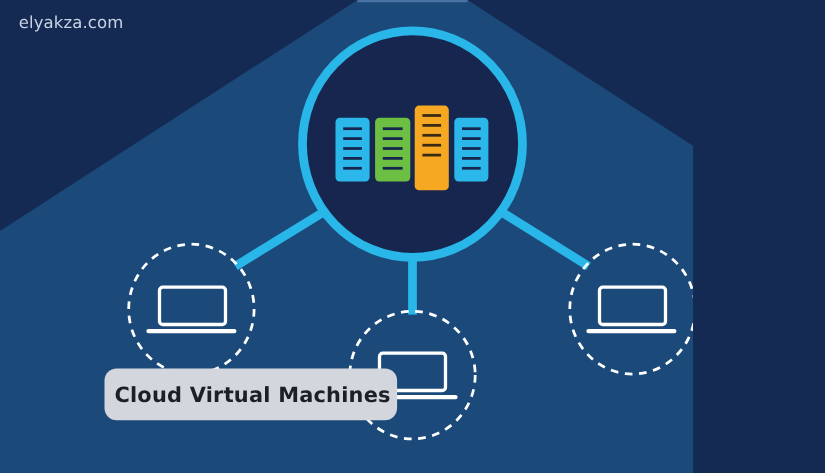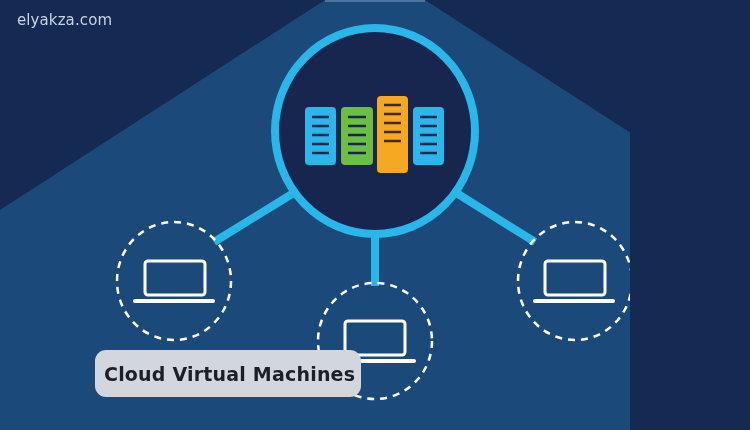--- a/index.html
+++ b/index.html
@@ -1,20 +1,20 @@
 <!DOCTYPE html>
 <html><head>
 <meta charset="utf-8">
 <style>
   html, body { margin: 0; padding: 0; }
   body { width: 750px; height: 430px; overflow: hidden; background: #142a52; font-family: "DejaVu Sans", sans-serif; }
   .stage { position: relative; width: 630px; height: 430px; overflow: hidden; }
   .stage svg.bg { position: absolute; left: 0; top: 0; }
   .watermark { position: absolute; left: 17px; top: 11px; font-size: 15px; color: #c9d3e6; letter-spacing: 0.1px; }
-  .label-pill { position: absolute; left: 95px; top: 350px; width: 266px; height: 47px; background: #d3d6dd; border-radius: 11px; display: flex; align-items: center; padding-left: 9px; box-sizing: border-box; }
+  .label-pill { position: absolute; left: 95px; top: 335px; width: 266px; height: 47px; background: #d3d6dd; border-radius: 11px; display: flex; align-items: center; padding-left: 9px; box-sizing: border-box; }
   .label-pill span { font-family: "DejaVu Sans", sans-serif; font-weight: bold; font-size: 19px; color: #1c1f26; letter-spacing: 0.2px; white-space: nowrap; }
 </style>
 </head>
 <body>
 
 <div class="stage">
   <svg class="bg" width="750" height="430" viewBox="0 0 750 430" xmlns="http://www.w3.org/2000/svg">
 
     <rect x="0" y="0" width="750" height="430" fill="#142a52"></rect>
     <polygon points="325,0 425,0 750,210 750,430 0,430 0,210" fill="#1b4a7a"></polygon>

